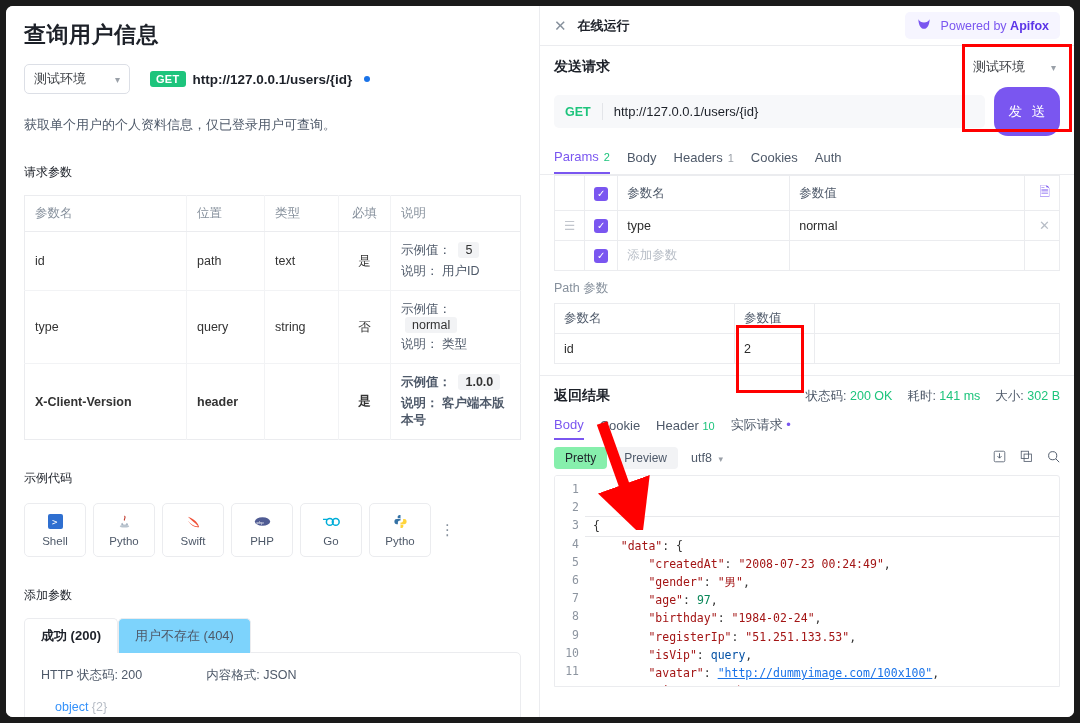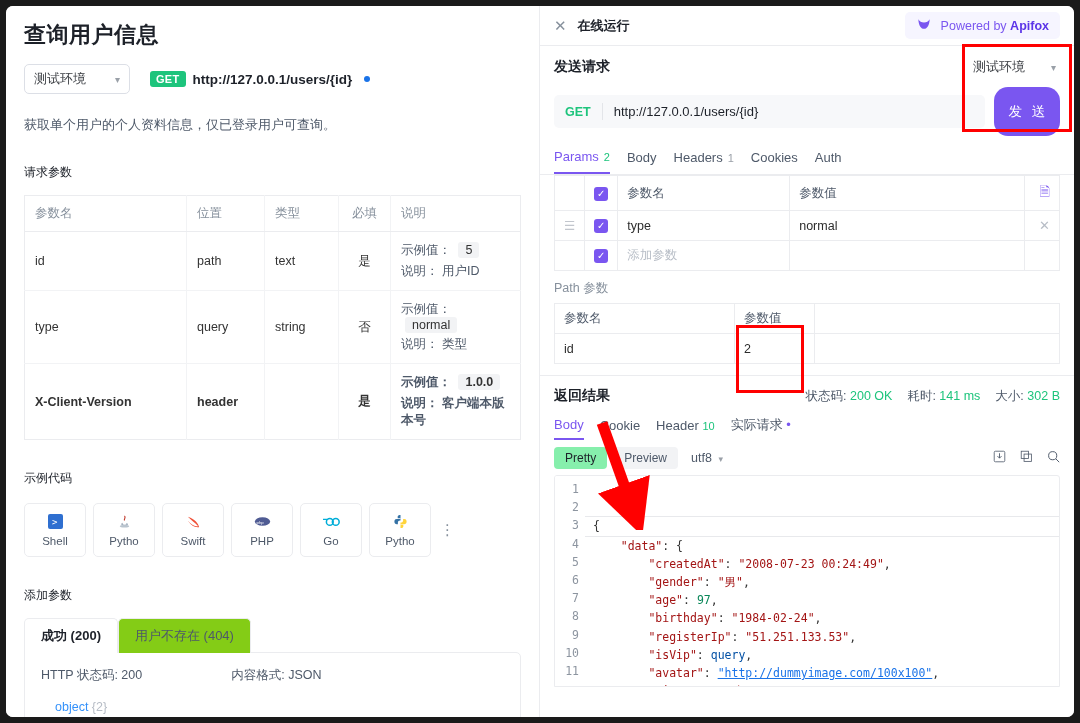--- a/index.html
+++ b/index.html
@@ -69,26 +69,26 @@
     display: flex; flex-direction: column; align-items: center; justify-content: center;
     gap: 5px; background: #fff; overflow: hidden;
   }
   .lang-chip .lbl { font-size: 11.5px; color: #4e5969; white-space: nowrap; }
   .lang-ico { width: 17px; height: 17px; display: flex; align-items: center; justify-content: center; font-size: 12px; }
   .dots-v { color: #86909c; font-size: 15px; letter-spacing: 1px; padding-left: 2px; }
 
   .resp-tabs { display: flex; margin-top: 14px; }
   .resp-tab {
     padding: 8px 16px; font-size: 13px; color: #4e5969;
-    border: 1px solid #ebecef; border-bottom: none; background: #84cc16;
+    border: 1px solid #ebecef; border-bottom: none; background: #7dd3fc;
     border-radius: 5px 5px 0 0;
   }
   .resp-tab.active { background: #fff; color: #1d2129; font-weight: 700; }
   .resp-body { border: 1px solid #ebecef; border-radius: 0 5px 5px 5px; padding: 14px 16px; margin-top: -1px; }
-  .meta-row { display: flex; gap: 89px; font-size: 12.5px; color: #4e5969; }
+  .meta-row { display: flex; gap: 64px; font-size: 12.5px; color: #4e5969; }
   .schema-root { margin-top: 16px; font-size: 12.5px; padding-left: 14px; }
   .tok-type { color: #3491fa; }
   .tok-count { color: #b7bdc6; }
 
   
   .right { width: 534px; height: 100%; background: #fff; position: relative; overflow: hidden; }
   .r-head {
     height: 40px; border-bottom: 1px solid #ebecef;
     display: flex; align-items: center; padding: 0 14px; justify-content: space-between;
   }

